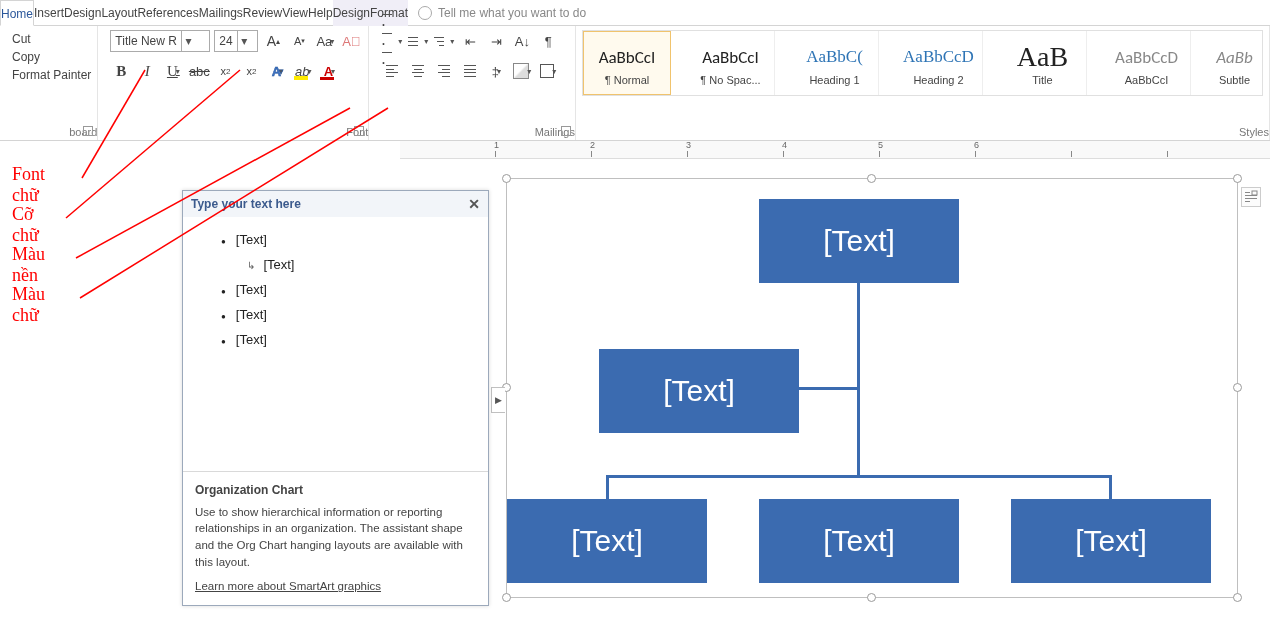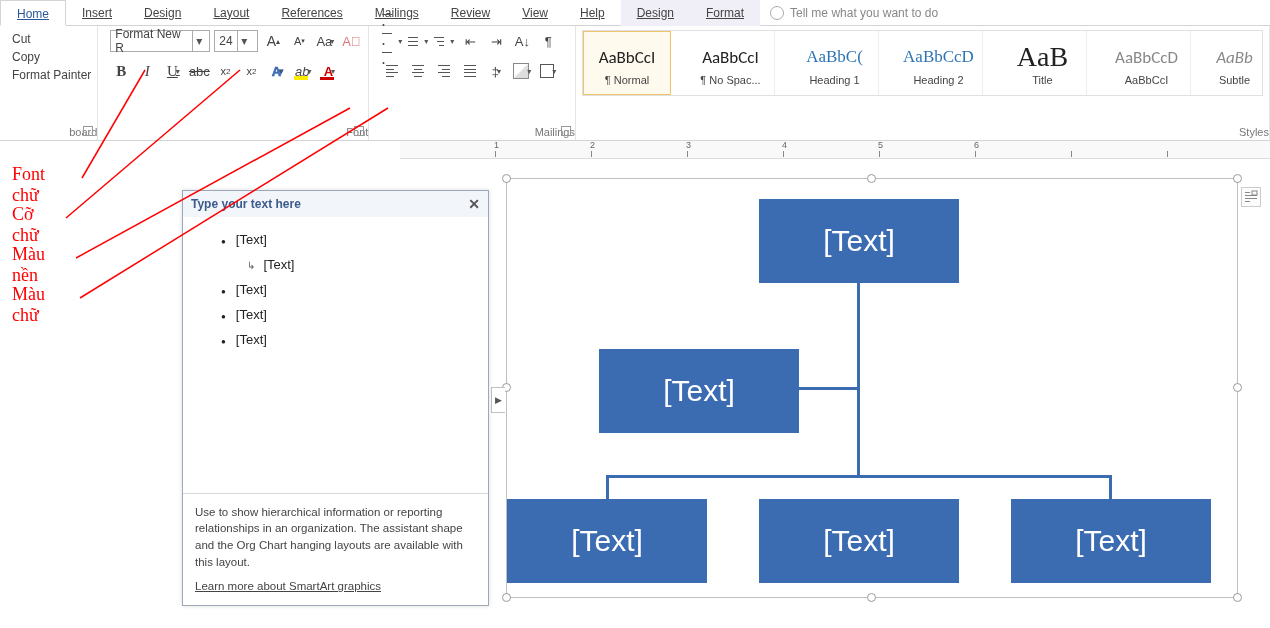--- a/index.html
+++ b/index.html
@@ -1,20 +1,20 @@
 <!DOCTYPE html>
 <html><head>
 <meta charset="utf-8">
 <style>
   * { box-sizing: border-box; margin: 0; padding: 0; font-family: "Segoe UI", Tahoma, sans-serif; }
   body { width: 1270px; height: 628px; background: #fff; overflow: hidden; font-size: 12px; color: #444; position: relative; }
 
   
   .tabs { display: flex; border-bottom: 1px solid #d4d4d4; height: 26px; align-items: center; }
-  .tab { padding: 0 16px; height: 26px; line-height: 26px; color: #444; cursor: pointer; text-decoration: underline; }
+  .tab { padding: 0 0; height: 26px; line-height: 26px; color: #444; cursor: pointer; }
   .tab.active { color: #2b579a; border: 1px solid #d4d4d4; border-bottom: 1px solid #fff; margin-bottom: -1px; background: #fff; }
   .tab.ctx { background: #f0eef7; }
   .tellme { display: flex; align-items: center; color: #888; margin-left: 10px; gap: 6px; }
   .bulb { width: 14px; height: 14px; border: 1px solid #aaa; border-radius: 50%; display:inline-block; position:relative; }
 
   
   .ribbon { display: flex; height: 115px; border-bottom: 1px solid #d4d4d4; }
   .group { border-right: 1px solid #e5e5e5; padding: 4px 6px 2px 12px; display:flex; flex-direction:column; position:relative; }
   .group-label { position:absolute; bottom:2px; left:0; right:0; text-align:right; color:#777; font-size:11px; }
   .launcher { position:absolute; bottom:4px; right:4px; width:10px; height:10px; border:1px solid #999; }
@@ -126,21 +126,21 @@
     <div class="clip-item">Cut</div>
     <div class="clip-item">Copy</div>
     <div class="clip-item">Format Painter</div>
     <div class="group-label">board</div>
     <div class="launcher"></div>
   </div>
 
   <div class="group font-group">
     <div class="row" style="margin-bottom:8px">
       <div class="drop-input" style="width:100px">
-        <span>Format New R</span>
+        <span>Title New R</span>
         <span class="drop-caret">▾</span>
       </div>
       <div class="drop-input" style="width:44px">
         <span>24</span>
         <span class="drop-caret">▾</span>
       </div>
       <div class="tool-btn" style="font-size:14px">A<sup style="font-size:8px">▴</sup></div>
       <div class="tool-btn" style="font-size:11px">A<sup style="font-size:7px">▾</sup></div>
       <div class="tool-btn">Aa<span class="smallcaret">▾</span></div>
       <div class="tool-btn" style="color:#d77;">A⃠</div>
@@ -354,20 +354,21 @@
     <span class="tp-close">✕</span>
   </div>
   <div class="tp-body">
     <div class="tp-item">[Text]</div>
     <div class="tp-item l2">[Text]</div>
     <div class="tp-item">[Text]</div>
     <div class="tp-item">[Text]</div>
     <div class="tp-item">[Text]</div>
   </div>
   <div class="tp-foot">
+    <div class="tp-foot-title">Organization Chart</div>
     <div>Use to show hierarchical information or reporting relationships in an organization. The assistant shape and the Org Chart hanging layouts are available with this layout.</div>
     <span class="tp-link">Learn more about SmartArt graphics</span>
   </div>
 </div>
 
 <svg class="lines" width="500" height="320">
   <line x1="82" y1="178" x2="145" y2="70" stroke="#ff0000" stroke-width="1.5"></line>
   <line x1="66" y1="218" x2="240" y2="70" stroke="#ff0000" stroke-width="1.5"></line>
   <line x1="76" y1="258" x2="350" y2="108" stroke="#ff0000" stroke-width="1.5"></line>
   <line x1="80" y1="298" x2="388" y2="108" stroke="#ff0000" stroke-width="1.5"></line>

